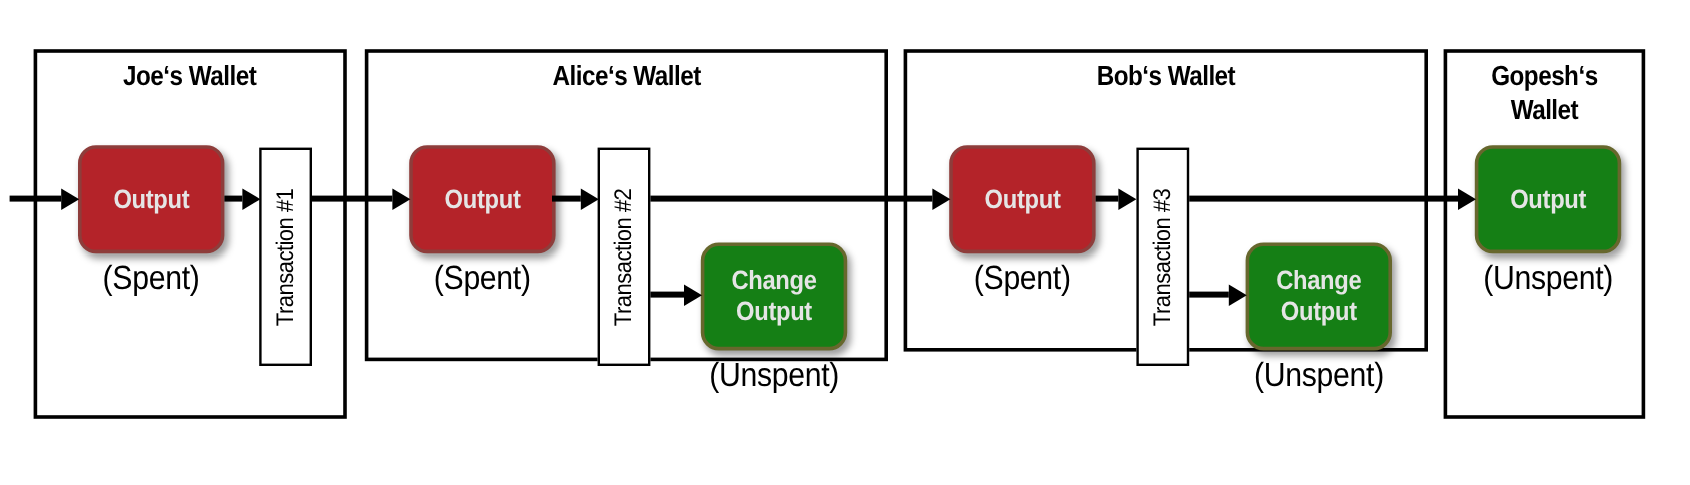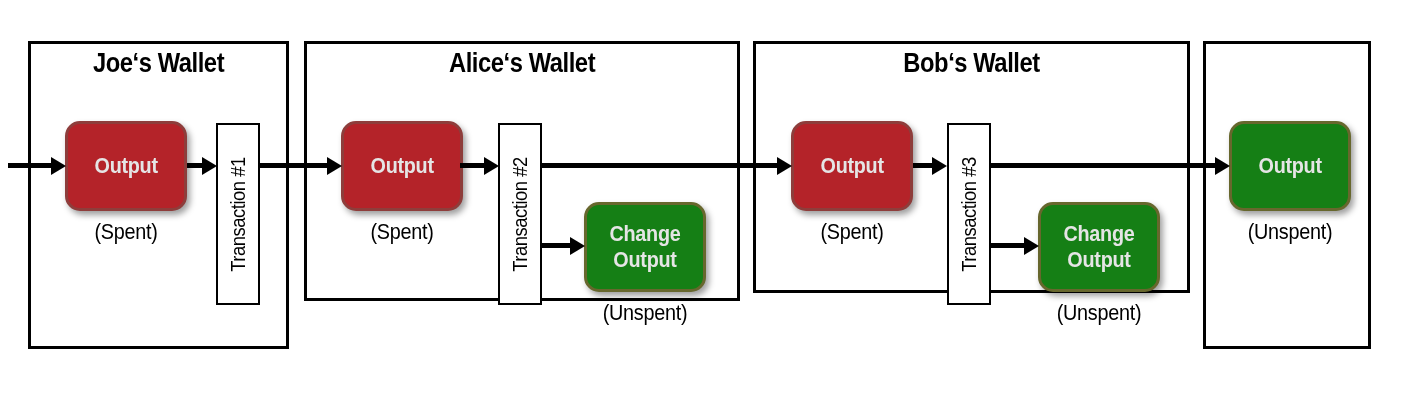--- a/index.html
+++ b/index.html
@@ -19,21 +19,21 @@
     z-index:1;
   }
   .w-joe{left:28px;top:41px;width:261px;height:308px;}
   .w-alice{left:304px;top:41px;width:436px;height:260px;}
   .w-bob{left:753px;top:41px;width:437px;height:252px;}
   .w-gopesh{left:1203px;top:41px;width:168px;height:308px;}
 
   .wallet-title{
     position:absolute;left:0;top:5px;width:100%;
     text-align:center;
-    font-weight:bold;font-size:27px;line-height:28px;
+    font-weight:bold;font-size:23px;line-height:28px;
     color:#000;
   }
   .cond{display:inline-block;transform:scaleX(.88);letter-spacing:-.5px;}
 
   
   .obox{
     position:absolute;width:122px;height:90px;
     border-radius:15px;
     display:flex;align-items:center;justify-content:center;
     box-sizing:border-box;
@@ -51,21 +51,21 @@
   .out-alice{left:34px;top:77px;}
   .out-bob{left:35px;top:77px;}
   .out-gopesh{left:23px;top:77px;}
   .chg-alice{left:277px;top:158px;}
   .chg-bob{left:282px;top:158px;}
 
   
   .status{
     position:absolute;width:122px;
     text-align:center;color:#000;
-    font-size:22px;line-height:24px;
+    font-size:28px;line-height:24px;
   }
   .status .cond{transform:scaleX(.9);letter-spacing:-.3px;}
   .st-joe{left:34px;top:176px;}
   .st-alice{left:34px;top:176px;}
   .st-bob{left:35px;top:176px;}
   .st-gopesh{left:23px;top:176px;}
   .stc-alice{left:277px;top:257px;}
   .stc-bob{left:282px;top:257px;}
 
   
@@ -163,20 +163,23 @@
     </div>
     <div class="obox unspent chg-bob">
       <span class="lbl">Change Output</span>
     </div>
     <div class="status stc-bob">
       <span class="cond">(Unspent)</span>
     </div>
   </div>
 
   <div class="wallet w-gopesh">
+    <div class="wallet-title">
+      <span class="cond">Gopesh‘s Wallet</span>
+    </div>
     <div class="obox unspent out-gopesh">
       <span class="lbl">Output</span>
     </div>
     <div class="status st-gopesh">
       <span class="cond">(Unspent)</span>
     </div>
   </div>
 
   <div class="arrow a1"></div>
   <div class="arrow a2"></div>

